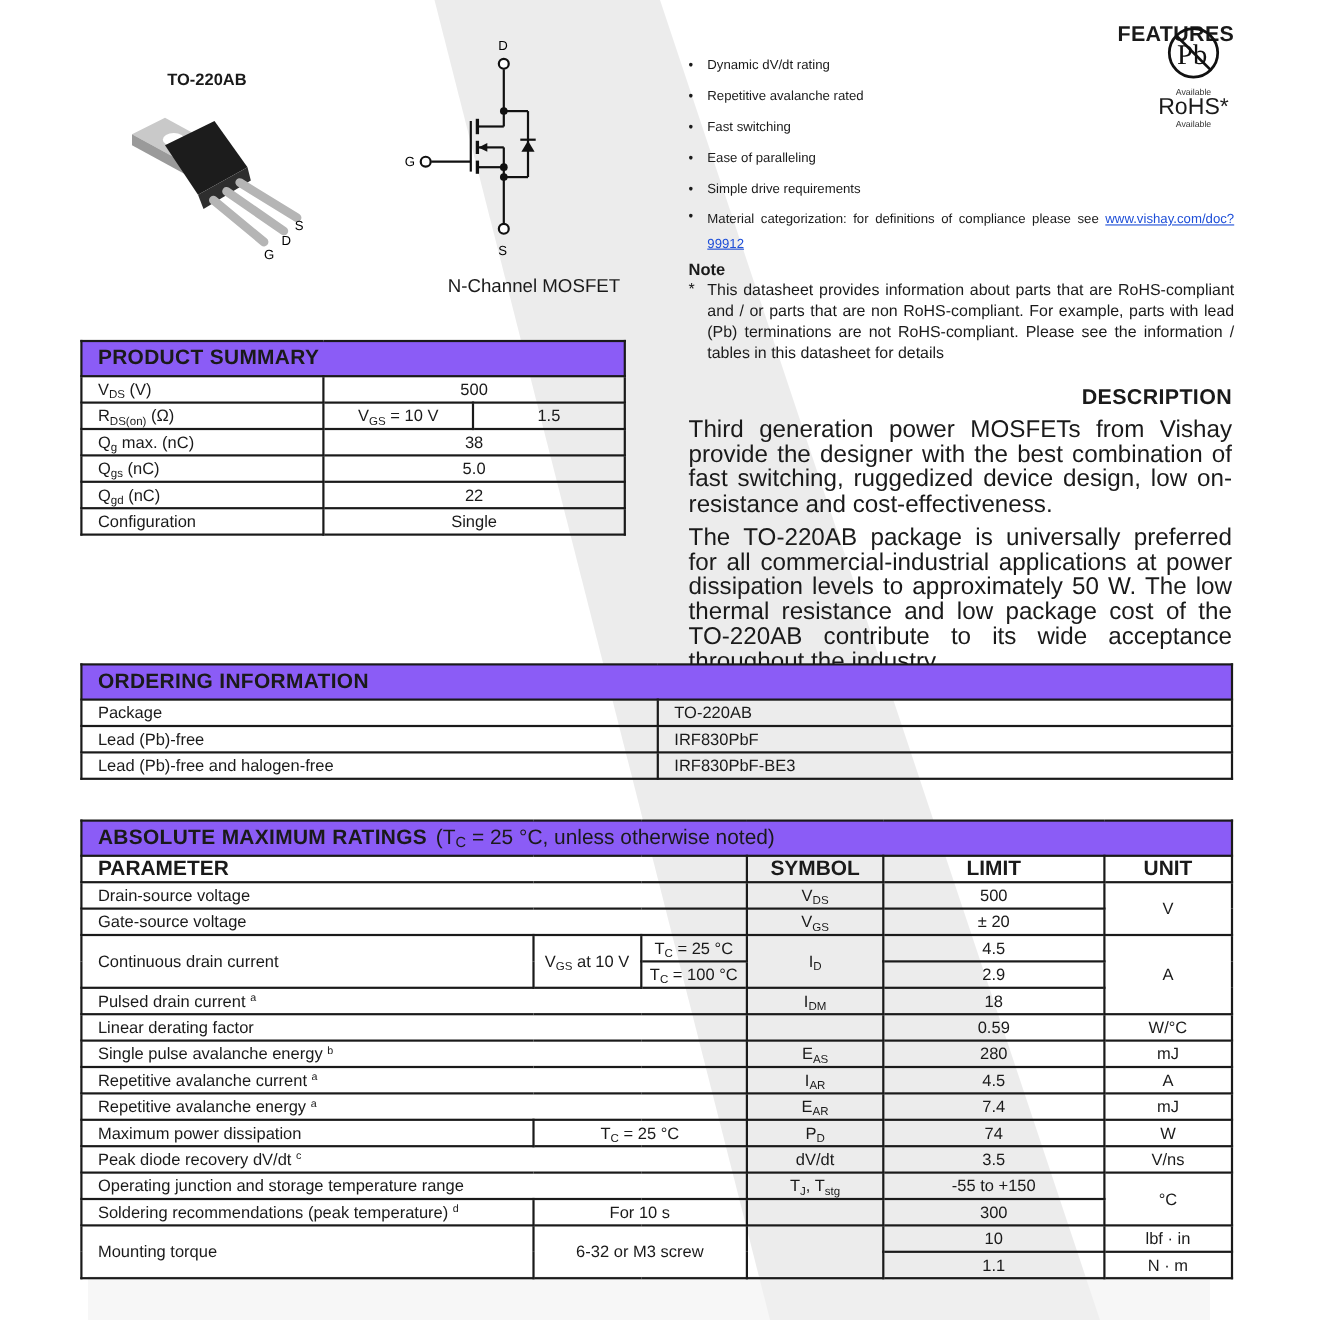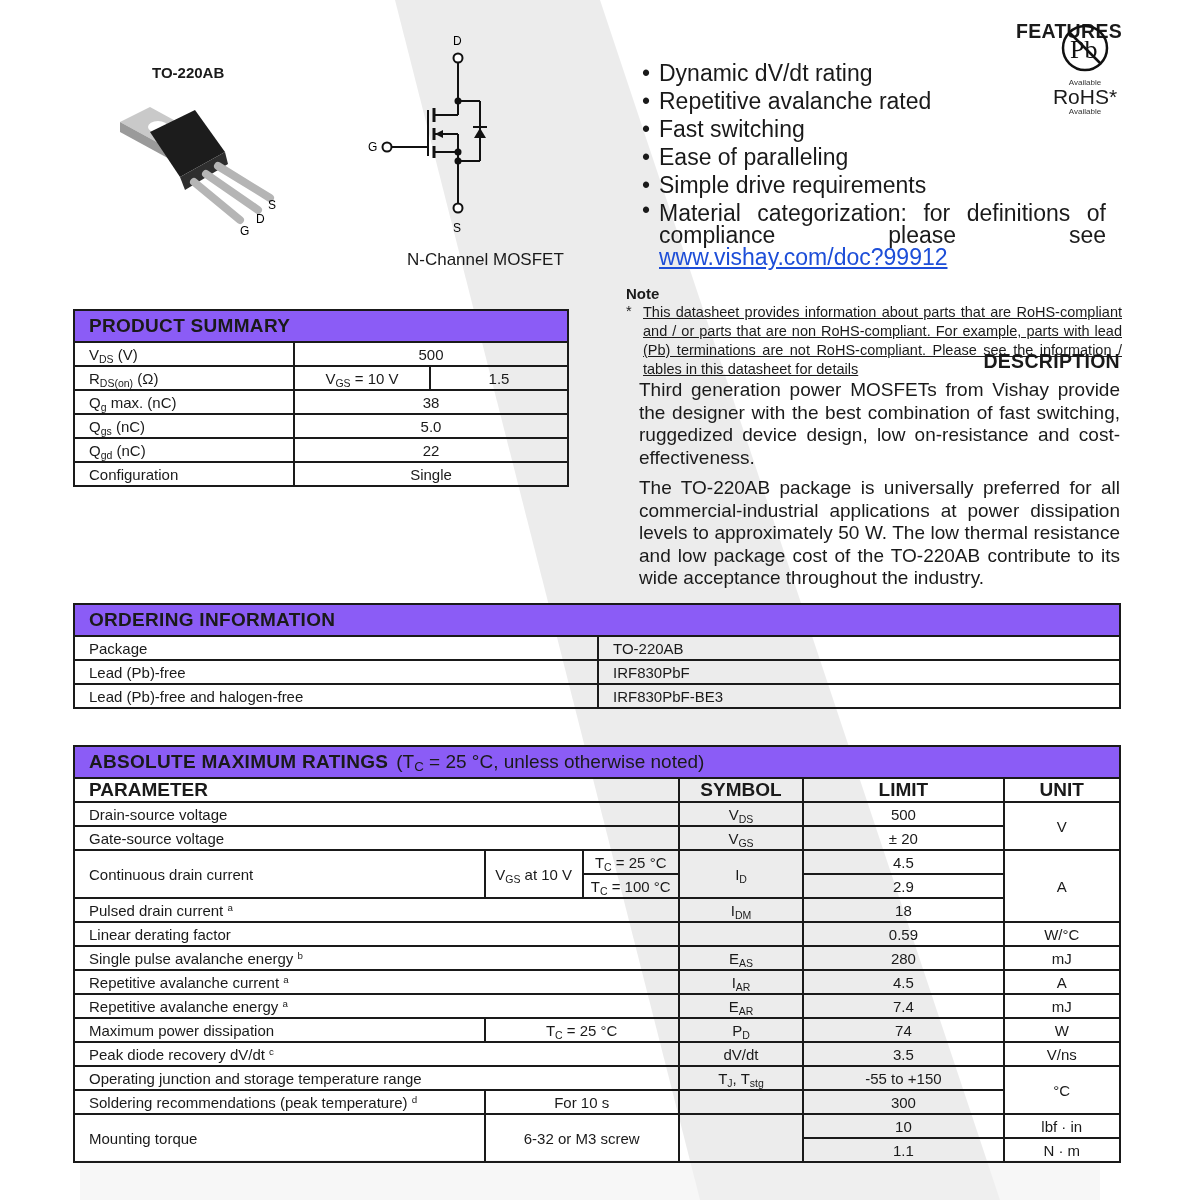--- a/index.html
+++ b/index.html
@@ -6,34 +6,34 @@
   body{width:1200px;height:1200px;position:relative;overflow:hidden;background:#ffffff;
        font-family:"Liberation Sans",sans-serif;color:#1a1a1a;}
   .bg-stripe{position:absolute;left:0;top:0;width:1200px;height:1200px;z-index:0;}
   .layer{position:absolute;z-index:1;}
   .pkg-label{left:152px;top:64px;font-weight:bold;font-size:15px;}
   .pkg-img{left:110px;top:92px;width:180px;height:150px;}
   .schematic{left:360px;top:30px;width:150px;height:210px;}
   .sch-caption{left:368px;top:250px;font-size:17px;margin-left:39px;}
   .features{left:626px;top:20px;width:496px;}
   .h2{font-weight:bold;font-size:19.5px;letter-spacing:0.3px;margin:0 0 2px 0;text-align:right;}
-  .feat-list{list-style:none;margin:16px;padding:0;font-size:23px;line-height:28px;}
+  .feat-list{list-style:none;margin:0;padding:0;font-size:12px;line-height:28px;}
   .feat-list li{position:relative;padding-left:17px;text-align:justify;}
   .feat-list li:before{content:"\2022";position:absolute;left:0;top:0;}
   .feat-list li.wrap{line-height:22px;padding-top:3px;}
   .link{color:#1d4ed8;text-decoration:underline;}
   .note{margin-top:4px;font-size:14.5px;line-height:19px;}
   .note-title{font-weight:bold;font-size:15px;}
-  .note-body{position:relative;padding-left:17px;text-align:justify;text-decoration:underline;}
+  .note-body{position:relative;padding-left:17px;text-align:justify;}
   .note-body:before{content:"*";position:absolute;left:0;top:-1px;}
   .rohs{left:1040px;top:22px;width:90px;height:110px;text-align:center;}
   .rohs-avail{font-size:8px;color:#333;}
   .rohs-text{font-weight:normal;font-size:21px;line-height:20px;}
   .desc{left:626px;top:350px;width:494px;}
-  .desc p{margin:0 0 8px 13px;font-size:19px;line-height:22.5px;text-align:justify;}
+  .desc p{margin:0 0 8px 0;font-size:22px;line-height:22.5px;text-align:justify;}
   table{border-collapse:collapse;font-size:15px;}
   td,th{border:2px solid #1a1a1a;padding:0 14px;height:22px;font-weight:normal;}
   .tbl-title{background:#8b5cf6;font-weight:bold;font-size:19px;letter-spacing:0.3px;text-align:left;height:30px;padding-left:14px;}
   .tbl-title .sub{font-weight:normal;font-size:19px;letter-spacing:0;margin-left:8px;}
   .c{text-align:center;}
   .summary{left:73px;top:309px;width:496px;}
   .ordering{left:73px;top:603px;width:1048px;}
   .ratings{left:73px;top:745px;width:1048px;}
   .hdr th{font-weight:bold;font-size:19px;}
   sub{font-size:70%;vertical-align:-3px;line-height:0;}

